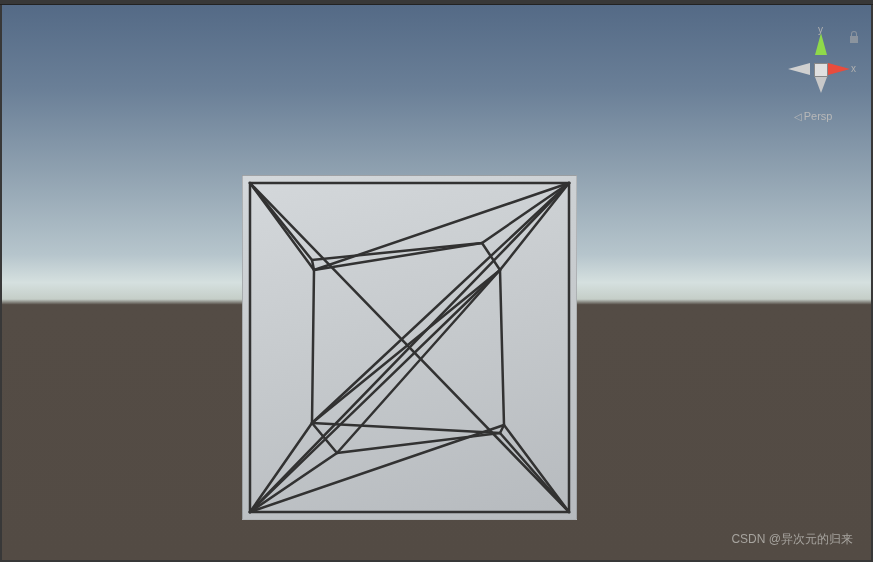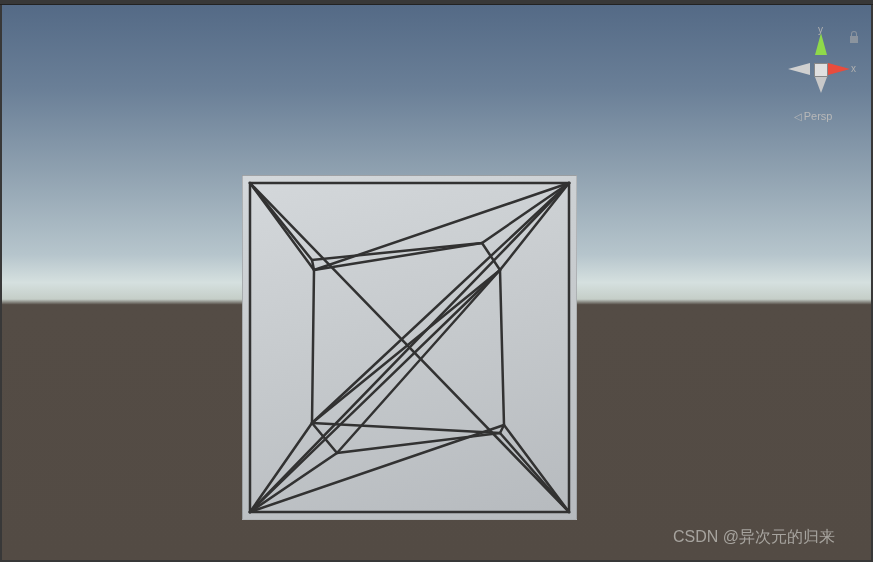--- a/index.html
+++ b/index.html
@@ -163,22 +163,22 @@
       border: 1px solid rgba(0,0,0,0.15);
     }
     .wireframe {
       position: absolute;
       width: 100%;
       height: 100%;
     }
     .watermark {
       position: absolute;
       bottom: 12px;
-      right: 36px;
-      font-size: 16px;
+      right: 18px;
+      font-size: 12px;
       color: #b5b3ae;
       opacity: 0.85;
       font-family: "Microsoft YaHei", Arial, sans-serif;
     }
   </style>
 </head>
 <body>
 
 <div class="toolbar"></div>
 

